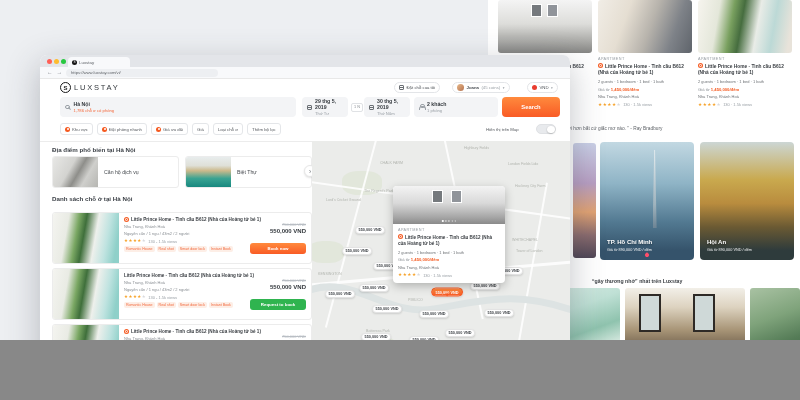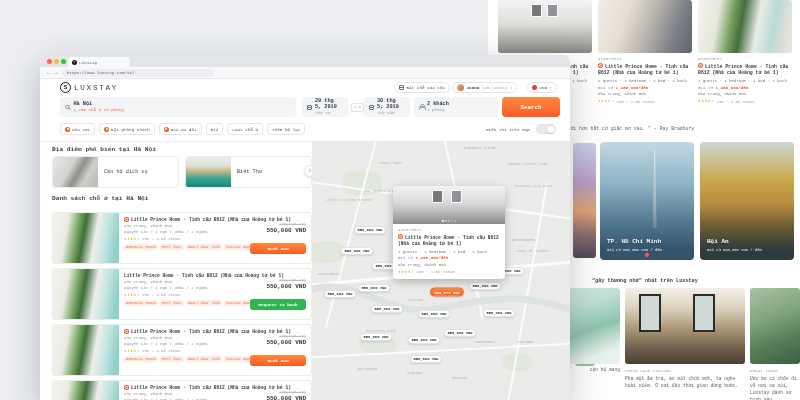--- a/index.html
+++ b/index.html
@@ -1,18 +1,18 @@
 <!DOCTYPE html>
 <html><head>
 <meta charset="utf-8">
 <style>
   *{margin:0;padding:0;box-sizing:border-box}
   body{background:#888}
-  .stage{position:relative;width:800px;height:400px;overflow:hidden;background:#edeff2;
-         font-family:Liberation Mono, monospace;color:#3c4045}
+  .stage{position:relative;width:800px;height:340px;overflow:hidden;background:#edeff2;
+         font-family:Liberation Sans, sans-serif;color:#3c4045}
   .bg-white{position:absolute;left:488px;top:0;width:312px;height:400px;background:#fff}
 
   
   .bgcard{position:absolute;top:0;width:94px}
   .bimg{width:94px;height:53px;border-radius:3px;position:relative;overflow:hidden}
   .bimg-0{background:linear-gradient(180deg,#f4f4f4 0%,#ddddda 45%,#a7a7a4 80%,#868684 100%)}
   .bimg-1{background:linear-gradient(110deg,#f1ede6 0%,#e5ded2 30%,#b7b3ac 55%,#7e8288 78%,#5f646b 100%)}
   .bimg-2{background:linear-gradient(100deg,#f6f4ee 0%,#e4e7da 22%,#79a05f 36%,#466d3f 46%,#e9ece7 62%,#bcd9d6 78%,#e8e3da 95%)}
   .framed::before{content:"";position:absolute;top:5px;left:36%;width:9px;height:11px;background:#75797d;box-shadow:0 0 0 1px #fff}
   .framed::after{content:"";position:absolute;top:5px;left:53%;width:9px;height:11px;background:#90949a;box-shadow:0 0 0 1px #fff}

